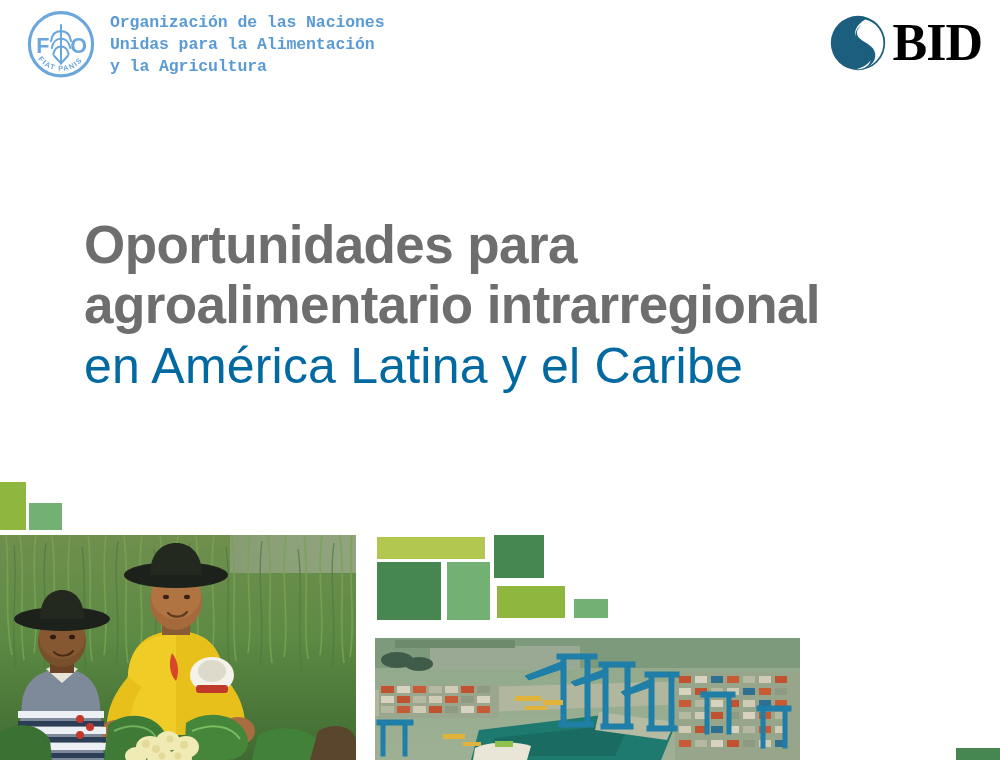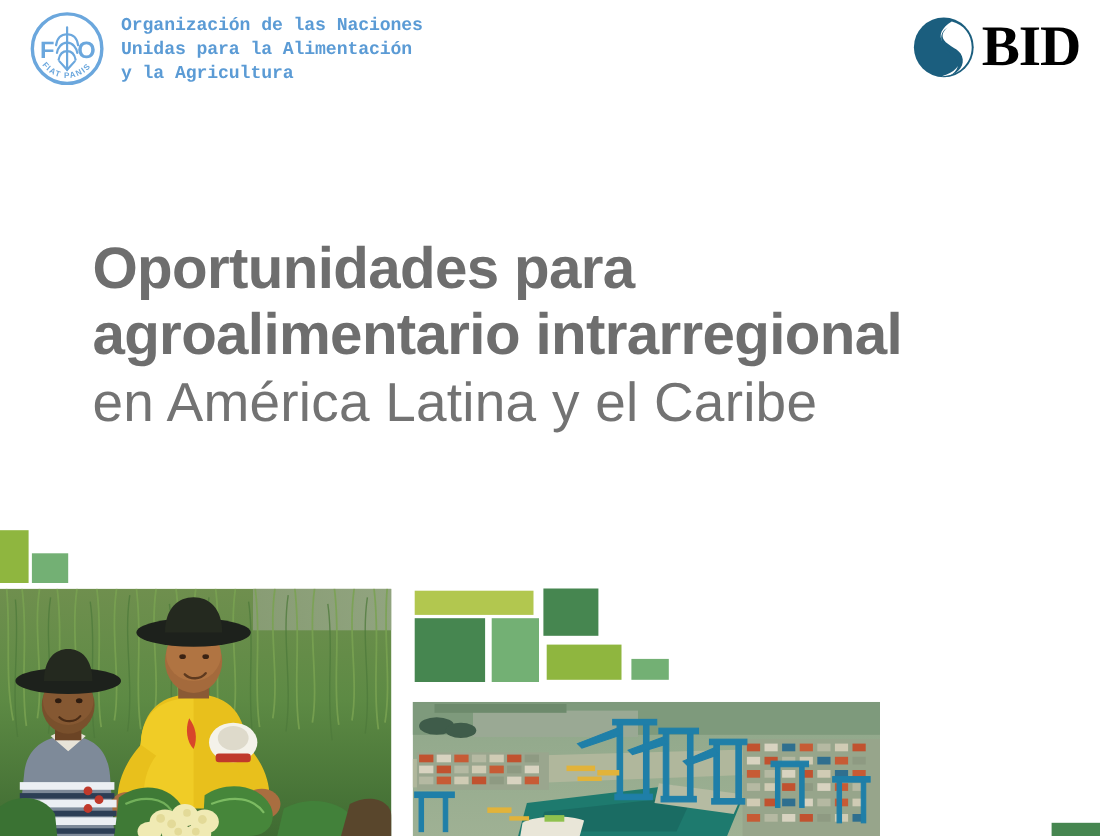--- a/index.html
+++ b/index.html
@@ -78,21 +78,21 @@
   .title-line {
     color: #6e6e6e;
     font-family: "Liberation Sans Narrow", "Liberation Sans", sans-serif;
     font-weight: bold;
     font-size: 53px;
     line-height: 60px;
     letter-spacing: -0.6px;
     white-space: nowrap;
   }
   .title-sub {
-    color: #737373;
+    color: #0369a1;
     font-family: "Liberation Sans", sans-serif;
     font-weight: normal;
     font-size: 50px;
     line-height: 62px;
     letter-spacing: 0.2px;
     white-space: nowrap;
   }
 
   
   .block {

